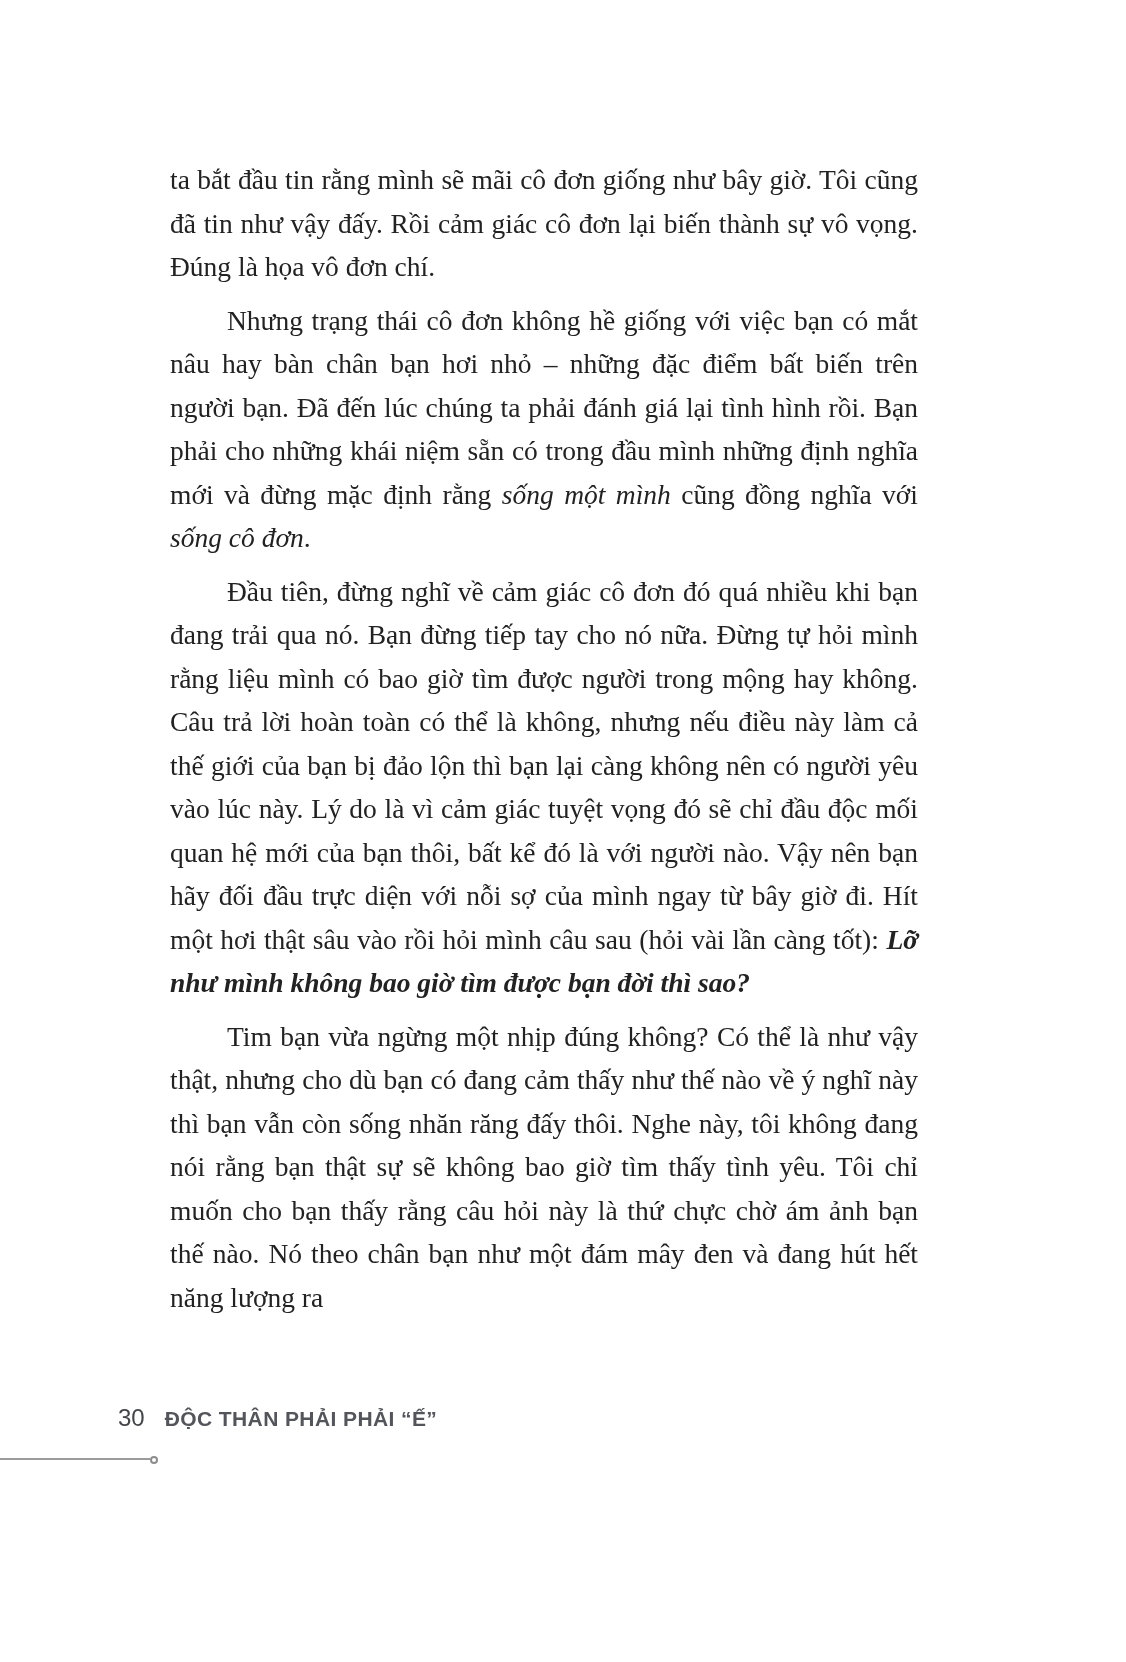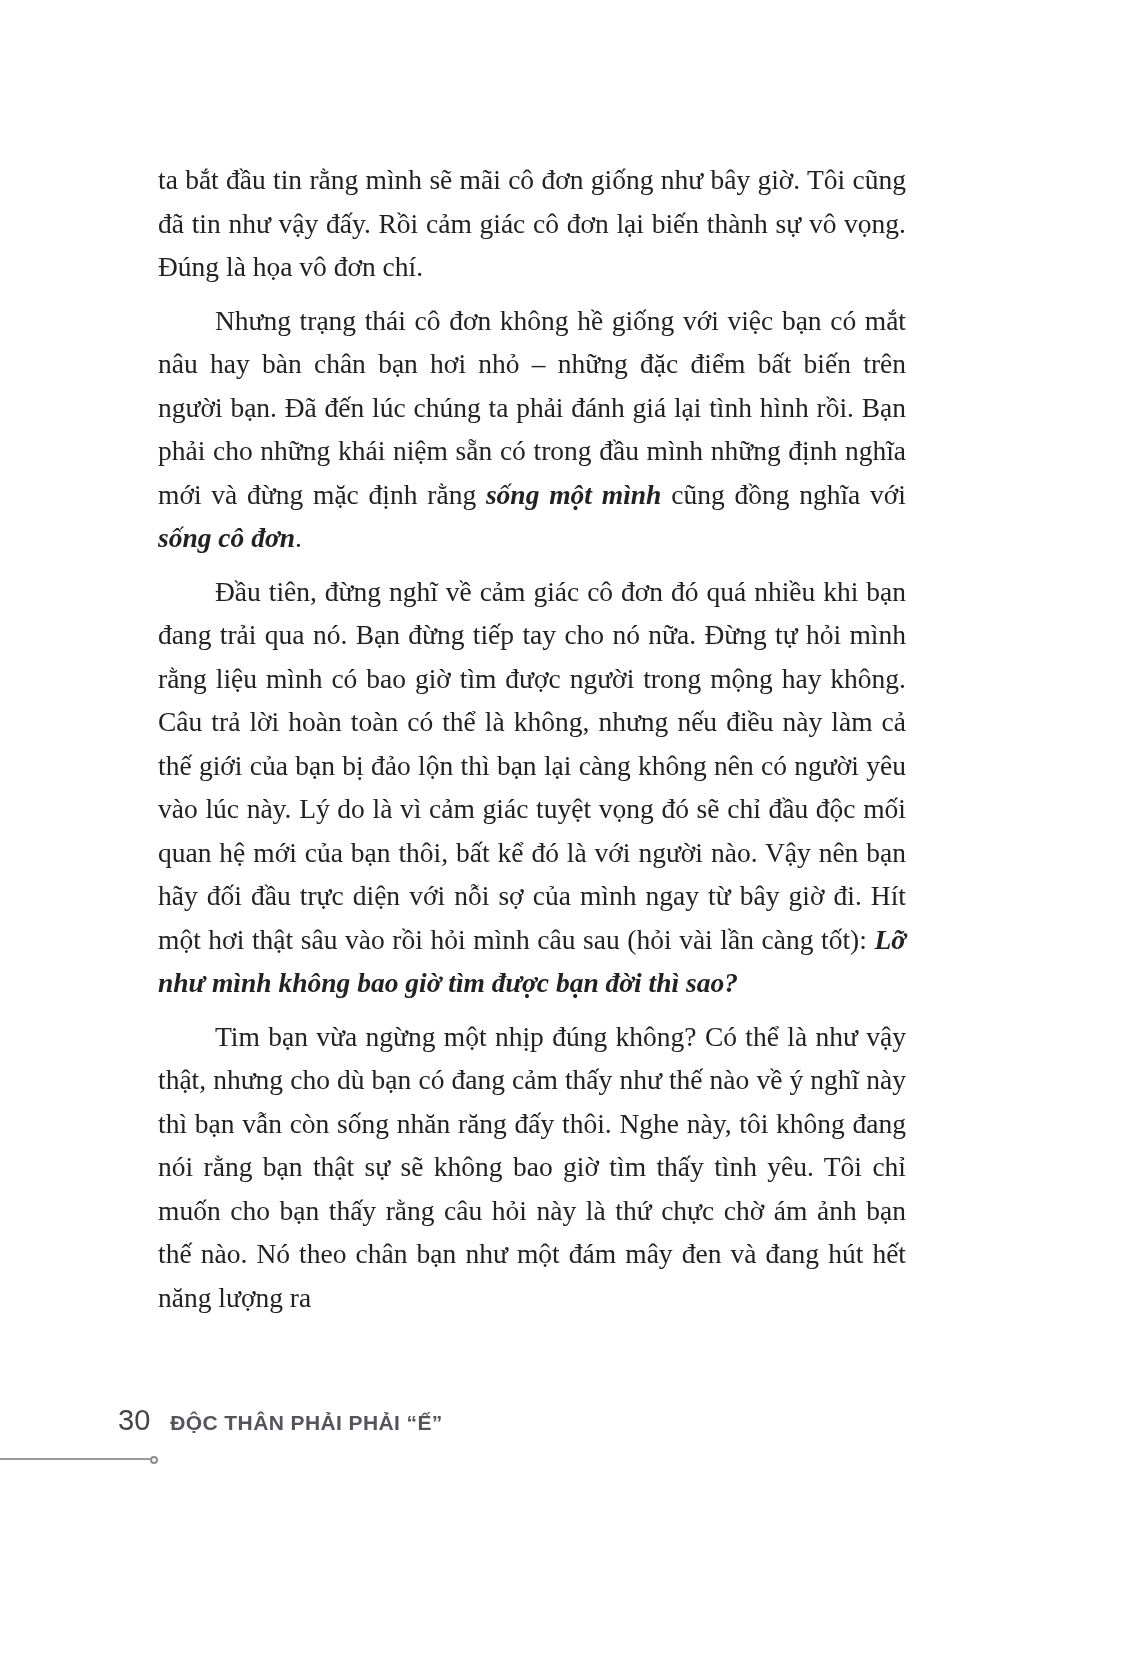--- a/index.html
+++ b/index.html
@@ -14,51 +14,51 @@
     overflow: hidden;
     font-family: "Liberation Serif", "DejaVu Serif", serif;
   }
   .page {
     position: absolute;
     inset: 0;
     background: #ffffff;
   }
   .text-block {
     position: absolute;
-    left: 158px;
+    left: 170px;
     top: 158px;
     width: 748px;
     color: #222222;
     font-size: 27.5px;
     line-height: 43.5px;
     text-align: justify;
   }
   .text-block p {
     margin: 0 0 10px 0;
   }
   .text-block p.indent {
     text-indent: 57px;
   }
   .run-normal { font-style: normal; font-weight: normal; }
-  .run-italic { font-style: italic; font-weight: bold; }
+  .run-italic { font-style: italic; font-weight: normal; }
   .run-bold-italic { font-style: italic; font-weight: bold; }
 
   .footer {
     position: absolute;
     left: 118px;
     top: 1404px;
     display: flex;
     align-items: baseline;
     gap: 20px;
     font-family: "Liberation Sans", "DejaVu Sans", sans-serif;
     color: #4e4f51;
     white-space: nowrap;
   }
   .footer .page-number {
-    font-size: 29px;
+    font-size: 24px;
     font-weight: normal;
     color: #444548;
   }
   .footer .footer-title {
     font-size: 21px;
     font-weight: bold;
     letter-spacing: 0.4px;
     color: #54555a;
   }
   .footer-rule {

